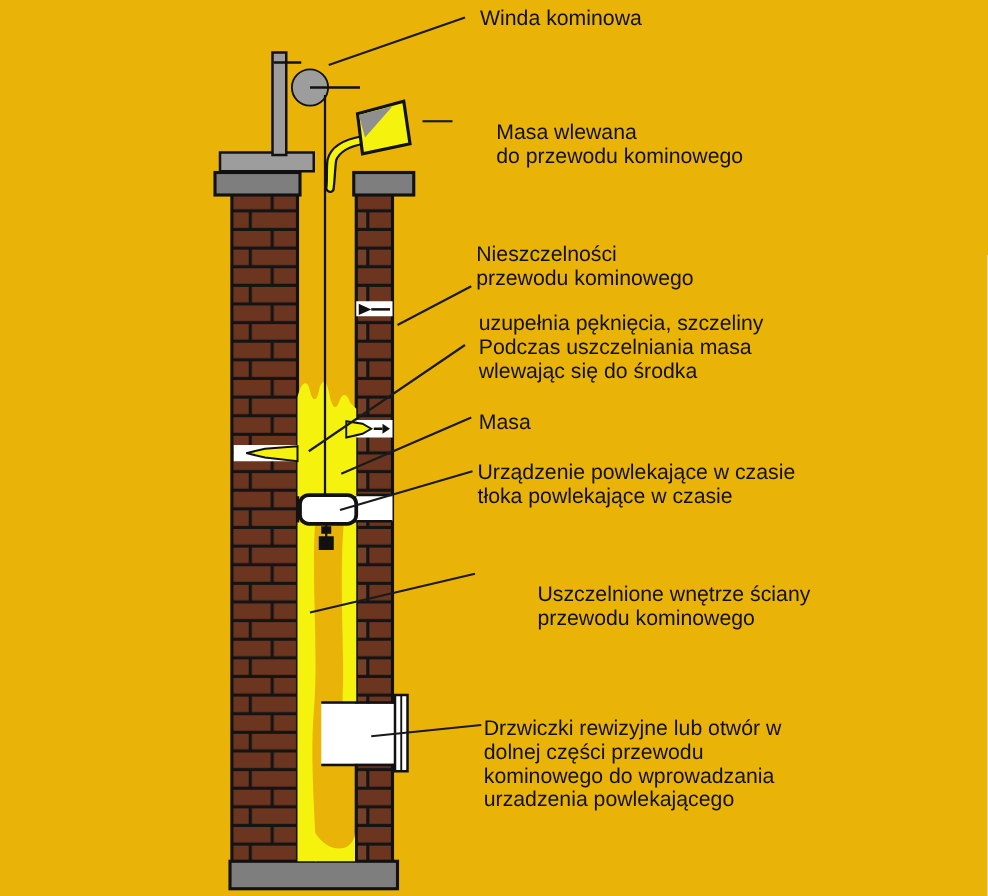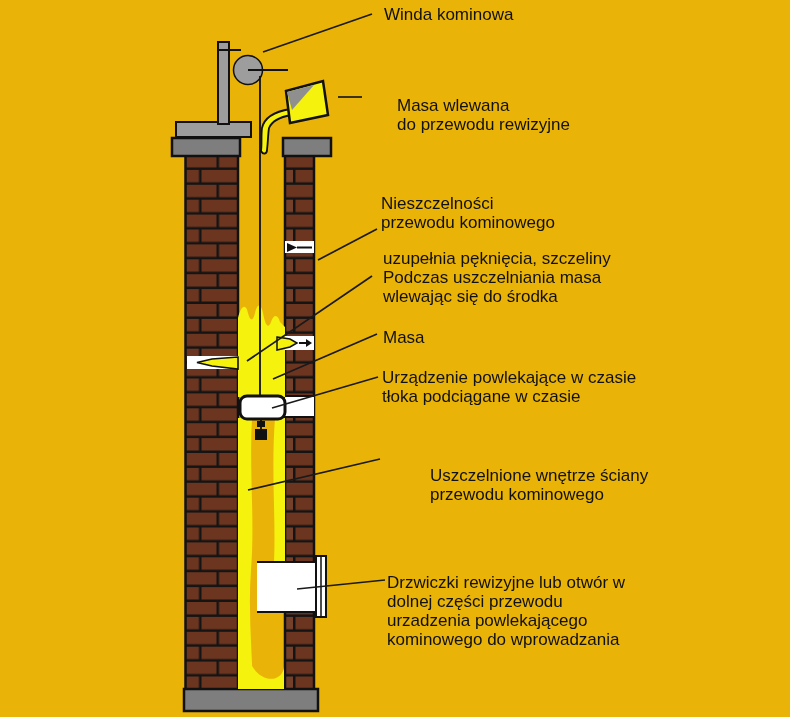--- a/index.html
+++ b/index.html
@@ -100,46 +100,46 @@
     <line x1="377" y1="334" x2="273" y2="379" stroke="#1a1a1a" stroke-width="1.7"></line>
     <line x1="378" y1="377" x2="272" y2="408" stroke="#1a1a1a" stroke-width="1.7"></line>
     <line x1="380" y1="459" x2="248" y2="490" stroke="#1a1a1a" stroke-width="1.7"></line>
     <line x1="297" y1="589" x2="385" y2="580" stroke="#1a1a1a" stroke-width="1.7"></line>
   </svg>
 
   <div class="lbl" id="lbl-winda">Winda kominowa</div>
 
   <div class="lbl" id="lbl-masa-wlewana">
     <div>Masa wlewana</div>
-    <div>do przewodu rewizyjne</div>
+    <div>do przewodu kominowego</div>
   </div>
 
   <div class="lbl" id="lbl-nieszczelnosci">
     <div>Nieszczelności</div>
     <div>przewodu kominowego</div>
   </div>
 
   <div class="lbl" id="lbl-podczas">
     <div>uzupełnia pęknięcia, szczeliny</div>
     <div>Podczas uszczelniania masa</div>
     <div>wlewając się do środka</div>
   </div>
 
   <div class="lbl" id="lbl-masa">Masa</div>
 
   <div class="lbl" id="lbl-urzadzenie">
     <div>Urządzenie powlekające w czasie</div>
-    <div>tłoka podciągane w czasie</div>
+    <div>tłoka powlekające w czasie</div>
   </div>
 
   <div class="lbl" id="lbl-uszczelnione">
     <div>Uszczelnione wnętrze ściany</div>
     <div>przewodu kominowego</div>
   </div>
 
   <div class="lbl" id="lbl-drzwiczki">
     <div>Drzwiczki rewizyjne lub otwór w</div>
     <div>dolnej części przewodu</div>
+    <div>kominowego do wprowadzania</div>
     <div>urzadzenia powlekającego</div>
-    <div>kominowego do wprowadzania</div>
   </div>
 
 </div>
 
 </body></html>

